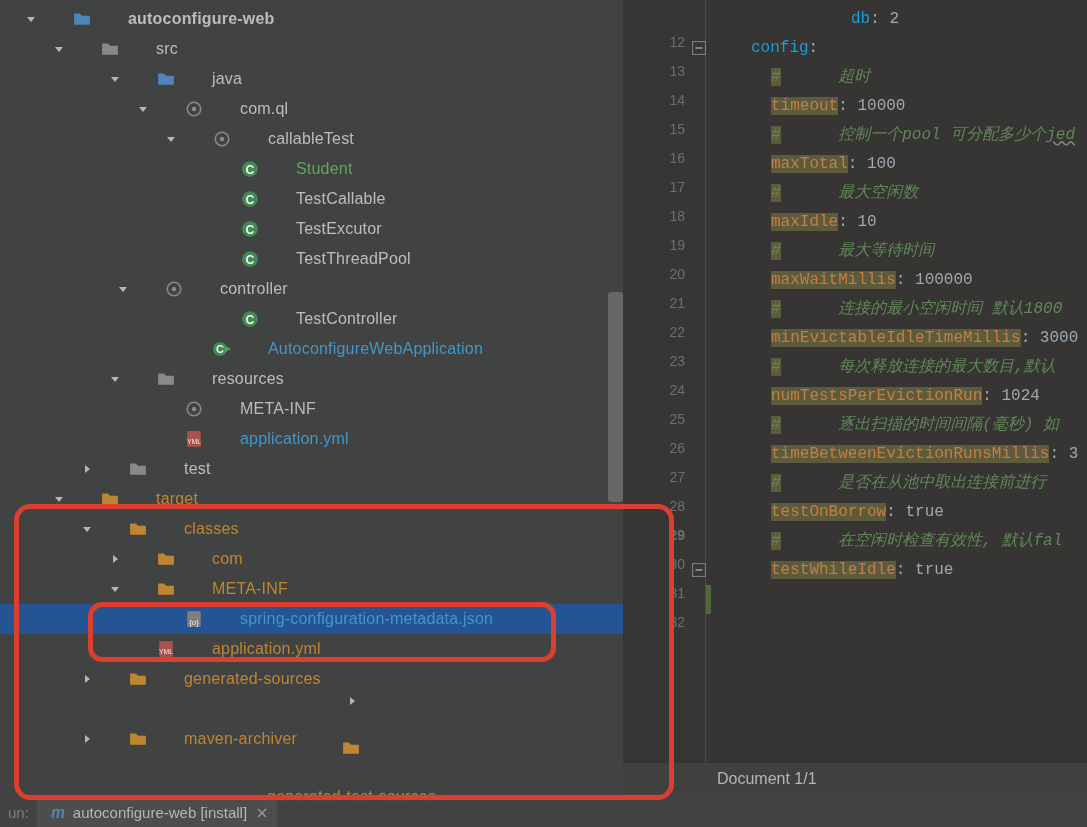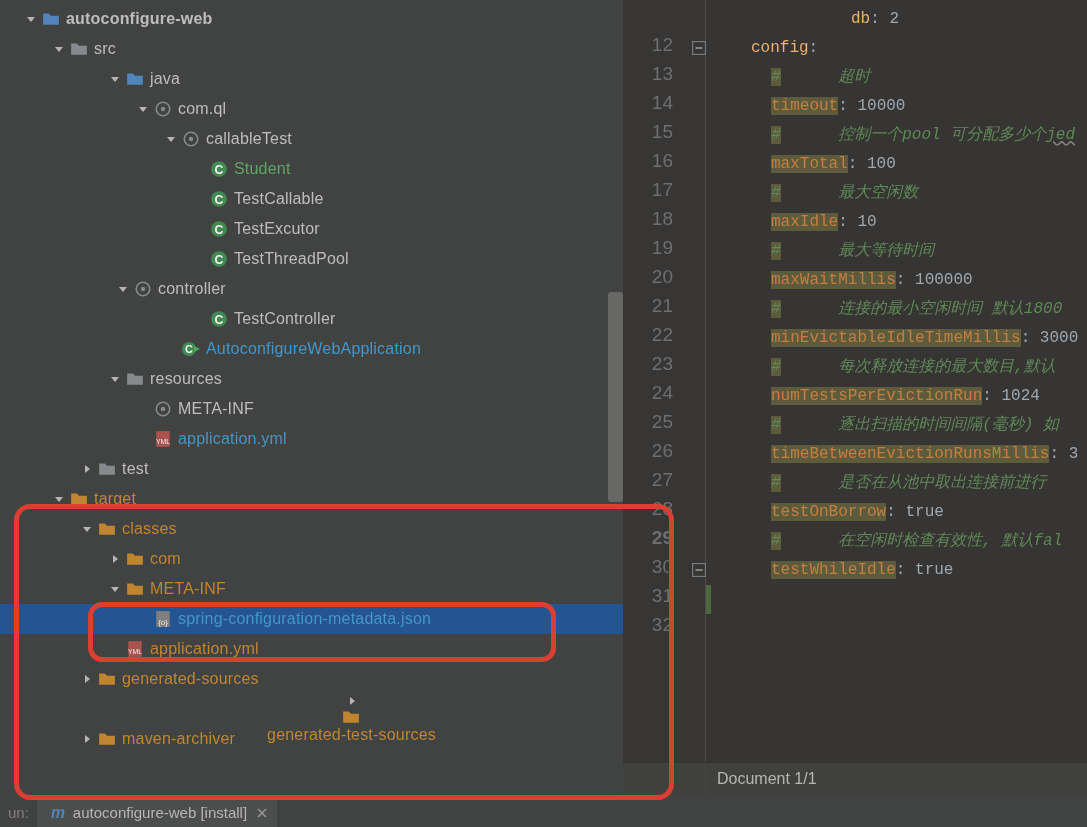--- a/index.html
+++ b/index.html
@@ -1,46 +1,46 @@
 <!DOCTYPE html>
 <html><head>
 <meta charset="utf-8">
 <style>
   * { margin: 0; padding: 0; box-sizing: border-box; }
   html, body { width: 1087px; height: 827px; overflow: hidden; font-family: "Segoe UI", Arial, sans-serif; font-size: 15px; color: #bbbbbb; }
   .root { position: relative; width: 1087px; height: 827px; background: #3c3f41; }
 
   .panel-project { position: absolute; left: 0; top: 0; width: 623px; height: 797px; background: rgba(60,63,65,0.6); }
   .tree { position: absolute; left: 0; top: 0; right: 0; padding-top: 4px; }
-  .tree-row { display: flex; align-items: center; height: 30px; white-space: nowrap; user-select: none; }
+  .tree-row { display: flex; align-items: center; height: 30px; white-space: nowrap; user-select: none; gap: 31px; }
   .tree-row.sel { background: #1b5399; color: #ffffff; }
   .caret { width: 14px; display: inline-flex; justify-content: center; align-items: center; flex: 0 0 14px; }
   .caret svg { width: 10px; height: 10px; }
   .caret.blank { visibility: hidden; }
   .ic { width: 18px; height: 18px; margin: 0 6px 0 4px; display: inline-flex; align-items: center; justify-content: center; flex: 0 0 18px; }
   .lbl { font-size: 16px; letter-spacing: 0.2px; }
   .bold { font-weight: 700; }
   .c-normal { color: #c7c7c7; }
   .c-green  { color: #5fad65; }
   .c-orange { color: #c98a2d; }
   .c-blue   { color: #3f9cd6; }
 
   .scrollbar { position: absolute; right: 0; top: 292px; width: 15px; height: 210px; background: rgba(180,180,180,0.35); border-radius: 3px; }
 
   .hi-box-outer { position: absolute; left: 14px; top: 504px; width: 660px; height: 296px; border: 5px solid #e63b2e; border-radius: 16px; pointer-events: none; }
   .hi-box-inner { position: absolute; left: 88px; top: 602px; width: 468px; height: 60px; border: 5px solid #e63b2e; border-radius: 14px; pointer-events: none; }
 
   .panel-editor { position: absolute; left: 623px; top: 0; right: 0; height: 794px; background: rgba(43,43,43,0.78); }
   .gutter { position: absolute; left: 0; top: 0; width: 83px; height: 100%; background: rgba(49,51,53,0.78); border-right: 1px solid #4a4a4a; }
-  .gutter-num { position: absolute; right: 32px; width: 60px; text-align: right; color: #6b7176; font-size: 19px; }
+  .gutter-num { position: absolute; right: 20px; width: 60px; text-align: right; color: #6b7176; font-size: 14px; }
   .icon-strip { position: absolute; left: 66px; top: 0; width: 22px; height: 100%; }
   .strip-ic { position: absolute; left: 3px; width: 14px; height: 14px; }
   .code { position: absolute; left: 88px; top: 0; right: 0; font-family: Consolas, "Courier New", monospace; font-size: 16px; white-space: pre; }
   .code-line { position: absolute; left: 0; height: 29px; line-height: 29px; }
-  .tok-key   { color: #fdba74; }
+  .tok-key   { color: #0ea5e9; }
   .tok-key-hi{ color: #cc8242; background: #5b5b3a; padding: 0 0px; }
   .tok-val   { color: #a3b0bd; }
   .tok-cmt   { color: #5f8c5a; font-style: italic; }
   .tok-cmt-hi{ color: #5f8c5a; font-style: italic; background: #5b5b3a; padding: 0 0px;}
   .tok-cmt2  { color: #5f8c5a; font-style: italic; }
   .tok-ul    { text-decoration: underline wavy #888; }
   .cur-line  { position:absolute; left:0; right:0; height:29px; background: rgba(50,50,50,0.35); }
   .diff-add  { position:absolute; left:83px; width:5px; height:29px; background:#4a6b3a; }
 
   .statusbar { position: absolute; left: 623px; top: 762px; right: 0; height: 32px; background: rgba(60,63,65,0.85); border-top: 1px solid #2f2f2f; display:flex; align-items:center; padding-left: 94px; color:#bfbfbf; font-size:16px;}

